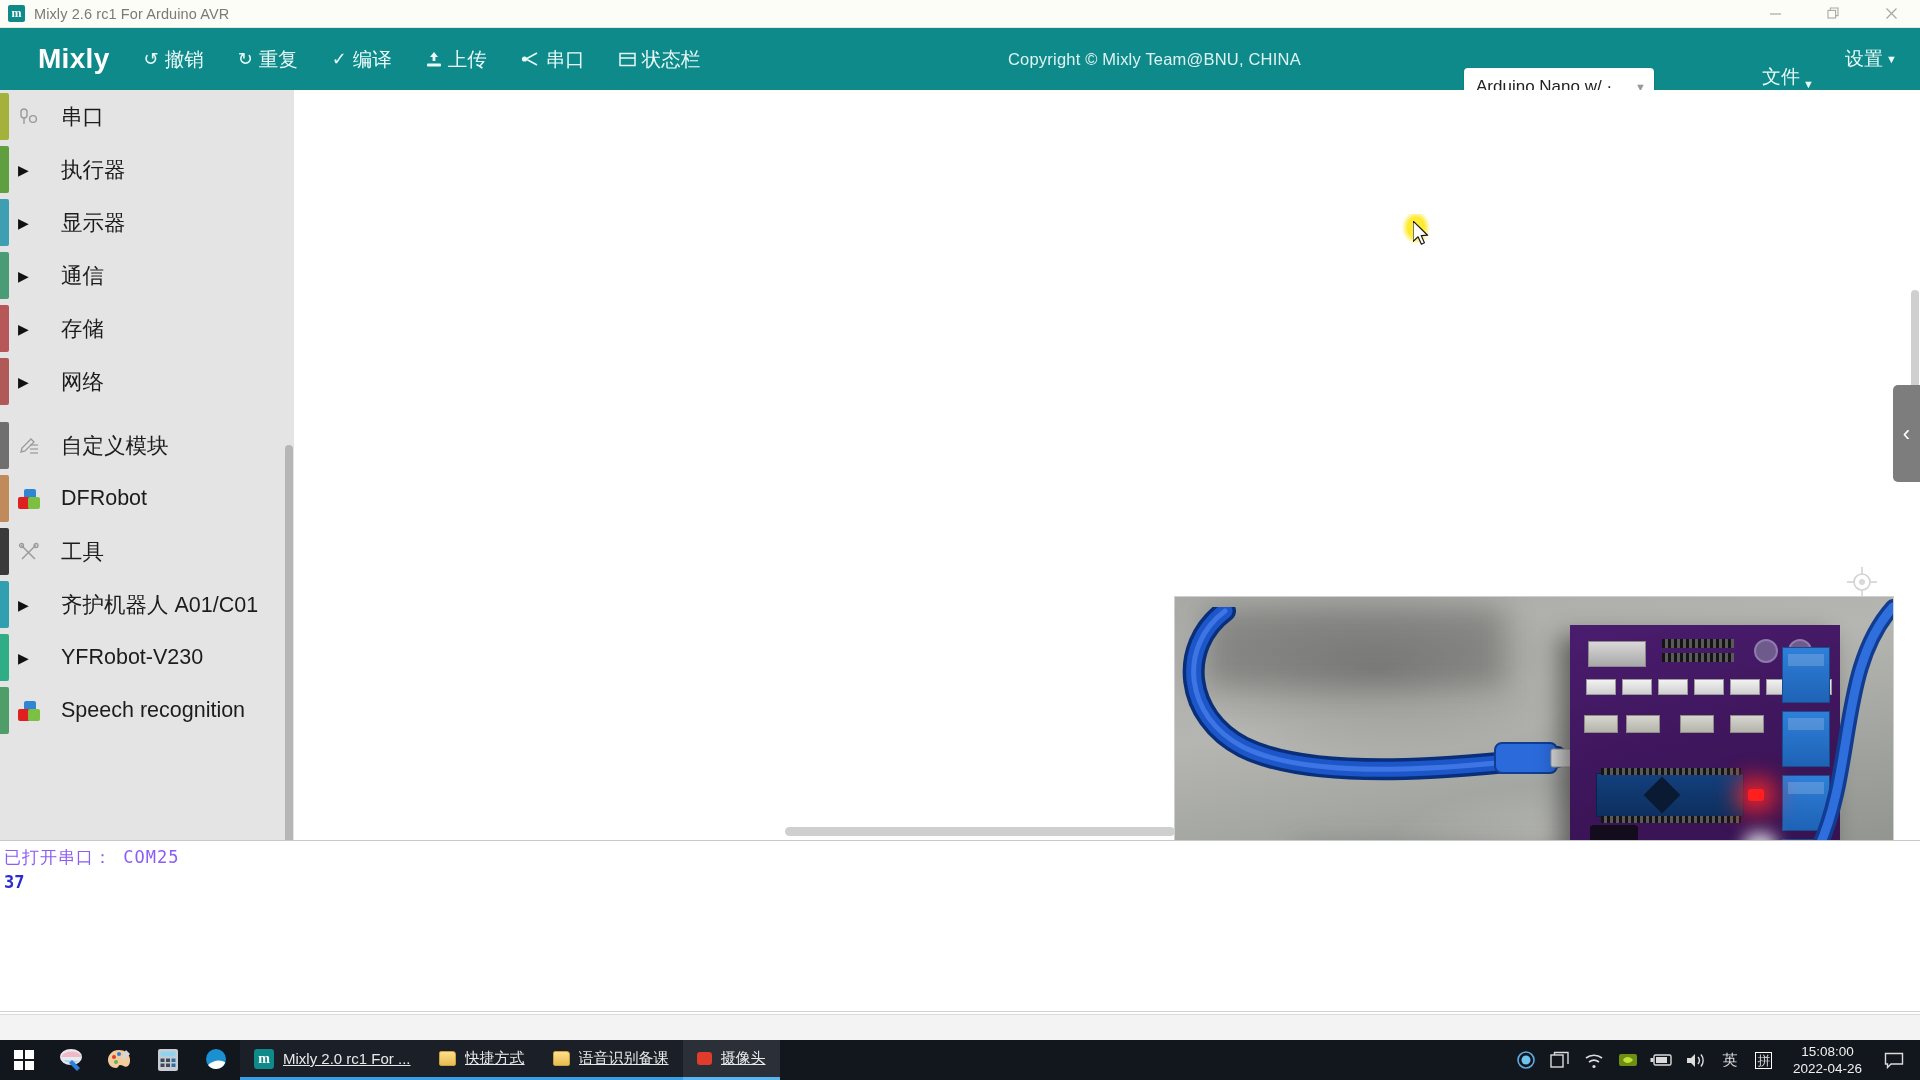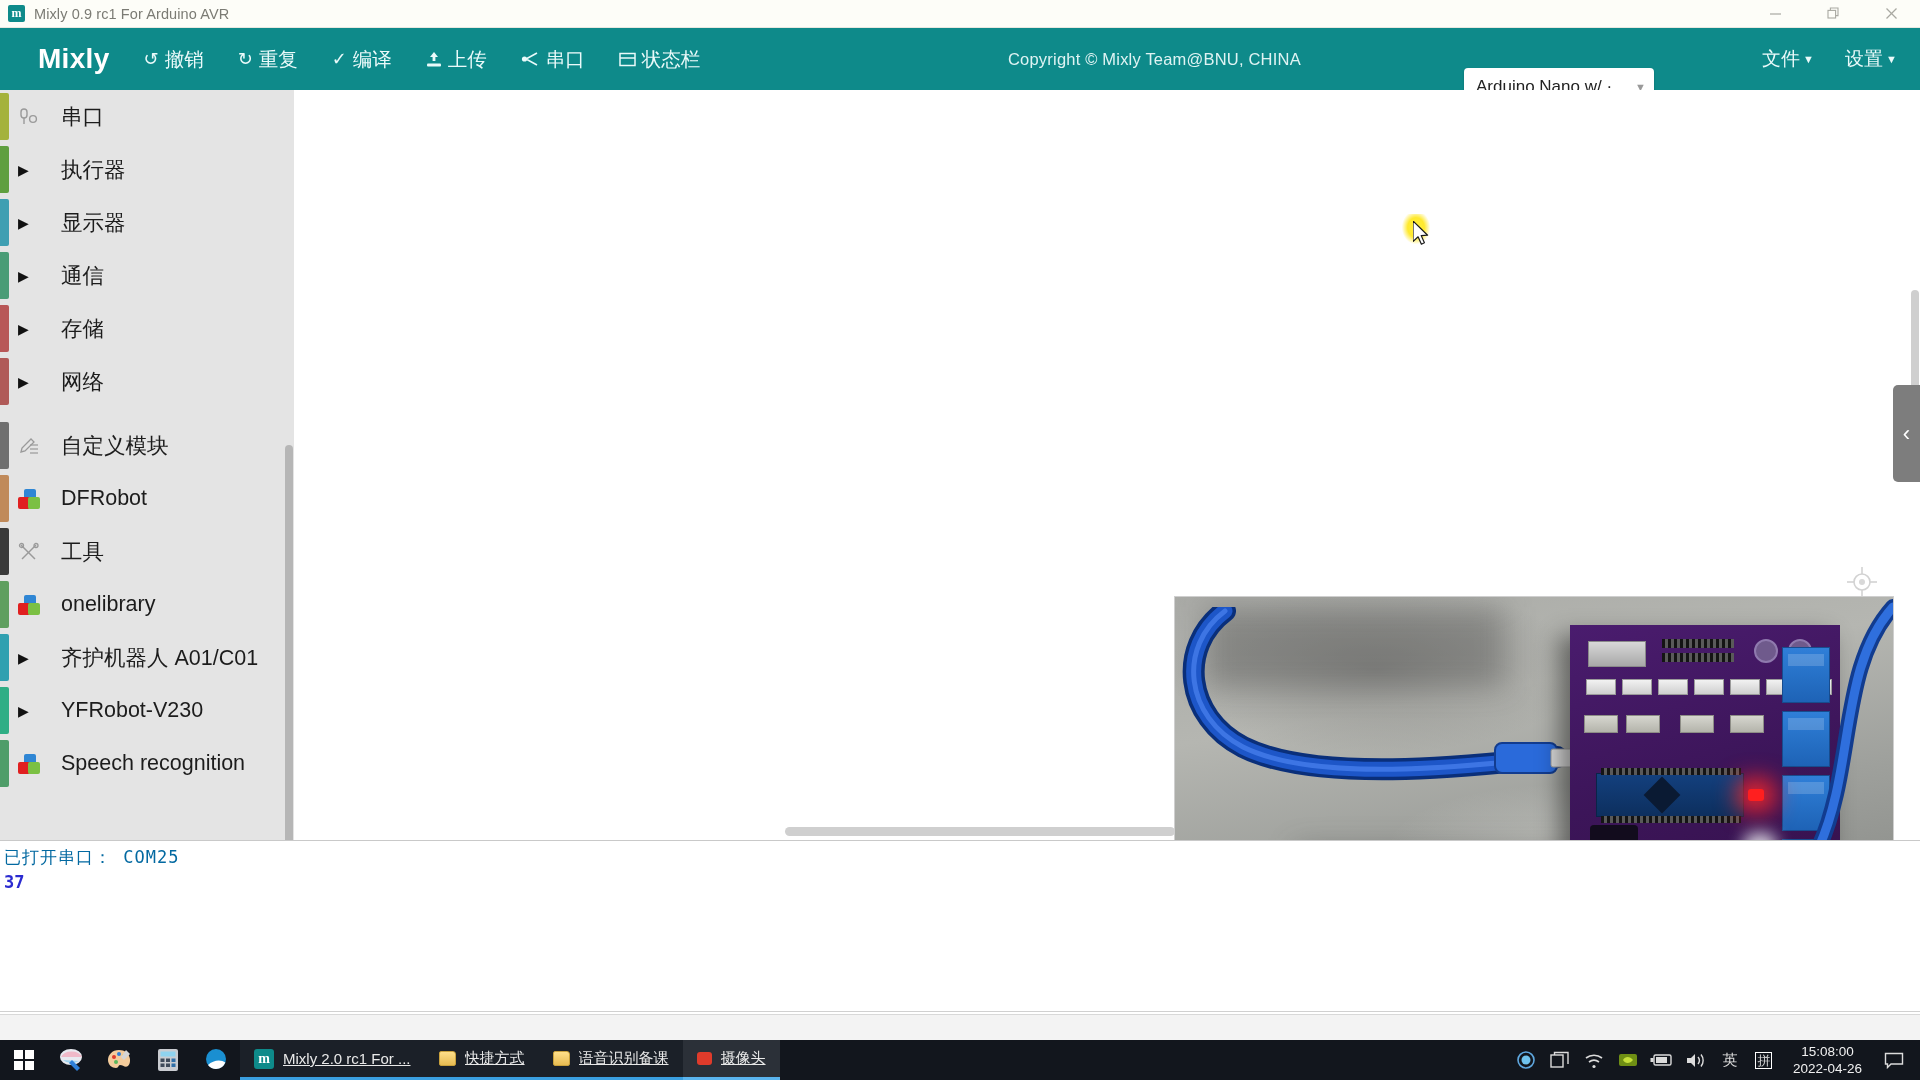--- a/index.html
+++ b/index.html
@@ -223,21 +223,21 @@
     height:26px; display:flex; align-items:center; padding:0 14px;
     font-size:15px; color:#333; white-space:nowrap;
   }
   .con-tab.active { background:#fff; border-right:1px solid #d2d2d2; }
   .dot {
     width:8px; height:8px; border-radius:50%; background:#f5a623; margin-left:5px;
   }
   .xmark { margin-left:11px; color:#9a9a9a; font-size:14px; }
   #con-body { position:relative; height:122px; background:#fff; padding:4px 0 0 4px; }
   .con-line { font-family:"DejaVu Sans Mono","Liberation Mono",monospace; font-size:17px; line-height:24.5px; }
-  .con-line.head { color:#0369a1; letter-spacing:1px; }
+  .con-line.head { color:#8b5cf6; letter-spacing:1px; }
   .con-line.val  { color:#2b2bd0; font-weight:bold; }
   #con-input {
     position:absolute; left:0; bottom:0; width:1920px; height:26px;
     background:#f3f3f3; border-top:1px solid #d8d8d8;
   }
   #con-sep { position:absolute; left:0; top:170px; width:1920px; height:1px; background:#d0d0d0; }
 
   
   #taskbar {
     position:absolute; left:0; top:1040px; width:1920px; height:40px;
@@ -276,21 +276,21 @@
   }
   .ime-box {
     border:1.5px solid #fff; font-size:13px; padding:0 1px; line-height:15px;
   }
 </style>
 </head>
 <body>
 
 <div id="titlebar">
   <div class="app-ico">m</div>
-  <div class="ttl">Mixly 0.9 rc1 For Arduino AVR</div>
+  <div class="ttl">Mixly 2.6 rc1 For Arduino AVR</div>
   <div class="winbtns">
     <div class="winbtn">
       <svg width="13" height="13" viewBox="0 0 13 13">
           <line x1="1" y1="7" x2="12" y2="7" stroke="#a9a9a2" stroke-width="1.2"></line>
         </svg>
     </div>
     <div class="winbtn">
       <svg width="13" height="13" viewBox="0 0 13 13">
         <rect x="1" y="3.4" width="7.6" height="7.6" fill="none" stroke="#a9a9a2" stroke-width="1.1"></rect>
         <polyline points="3.4,3.4 3.4,1 11,1 11,8.6 8.6,8.6" fill="none" stroke="#a9a9a2" stroke-width="1.1"></polyline>
@@ -348,21 +348,21 @@
     <span>状态栏</span>
   </div>
 
   <div id="copyright">Copyright © Mixly Team@BNU, CHINA</div>
 
   <div id="boardsel">
     <span class="lbl">Arduino Nano w/ ·</span>
     <span class="caret">▼</span>
   </div>
 
-  <div class="tb-right" style="left:1762px;">
+  <div class="tb-right" style="left:1762px;align-items:flex-end;">
     <span>文件</span>
     <span class="caret">▼</span>
   </div>
   <div class="tb-right" style="left:1845px;">
     <span>设置</span>
     <span class="caret">▼</span>
   </div>
 </div>
 
 <div id="sidebar">
@@ -431,31 +431,20 @@
         <div class="sb-stripe" style="background: rgb(58, 58, 58);"></div>
         <div class="sb-icon">
           <svg width="22" height="20" viewBox="0 0 22 20">
             <line x1="3" y1="3" x2="17" y2="17" stroke="#9a9a9a" stroke-width="1.5"></line>
             <line x1="18" y1="3" x2="4" y2="17" stroke="#9a9a9a" stroke-width="1.5"></line>
             <circle cx="3.5" cy="3.5" r="2" fill="none" stroke="#9a9a9a" stroke-width="1.3"></circle>
             <circle cx="18" cy="3.5" r="2" fill="none" stroke="#9a9a9a" stroke-width="1.3"></circle>
           </svg>
         </div>
         <div class="sb-label">工具</div>
-      </div>
-      <div class="sb-item">
-        <div class="sb-stripe" style="background: rgb(95, 159, 95);"></div>
-        <div class="sb-icon">
-          <span class="blk">
-            <i class="b1"></i>
-            <i class="b2"></i>
-            <i class="b3"></i>
-          </span>
-        </div>
-        <div class="sb-label">onelibrary</div>
       </div>
       <div class="sb-item">
         <div class="sb-stripe" style="background: rgb(48, 160, 176);"></div>
         <div class="sb-arrow">▶</div>
         <div class="sb-label">齐护机器人 A01/C01</div>
       </div>
       <div class="sb-item">
         <div class="sb-stripe" style="background: rgb(47, 174, 133);"></div>
         <div class="sb-arrow">▶</div>
         <div class="sb-label">YFRobot-V230</div>

